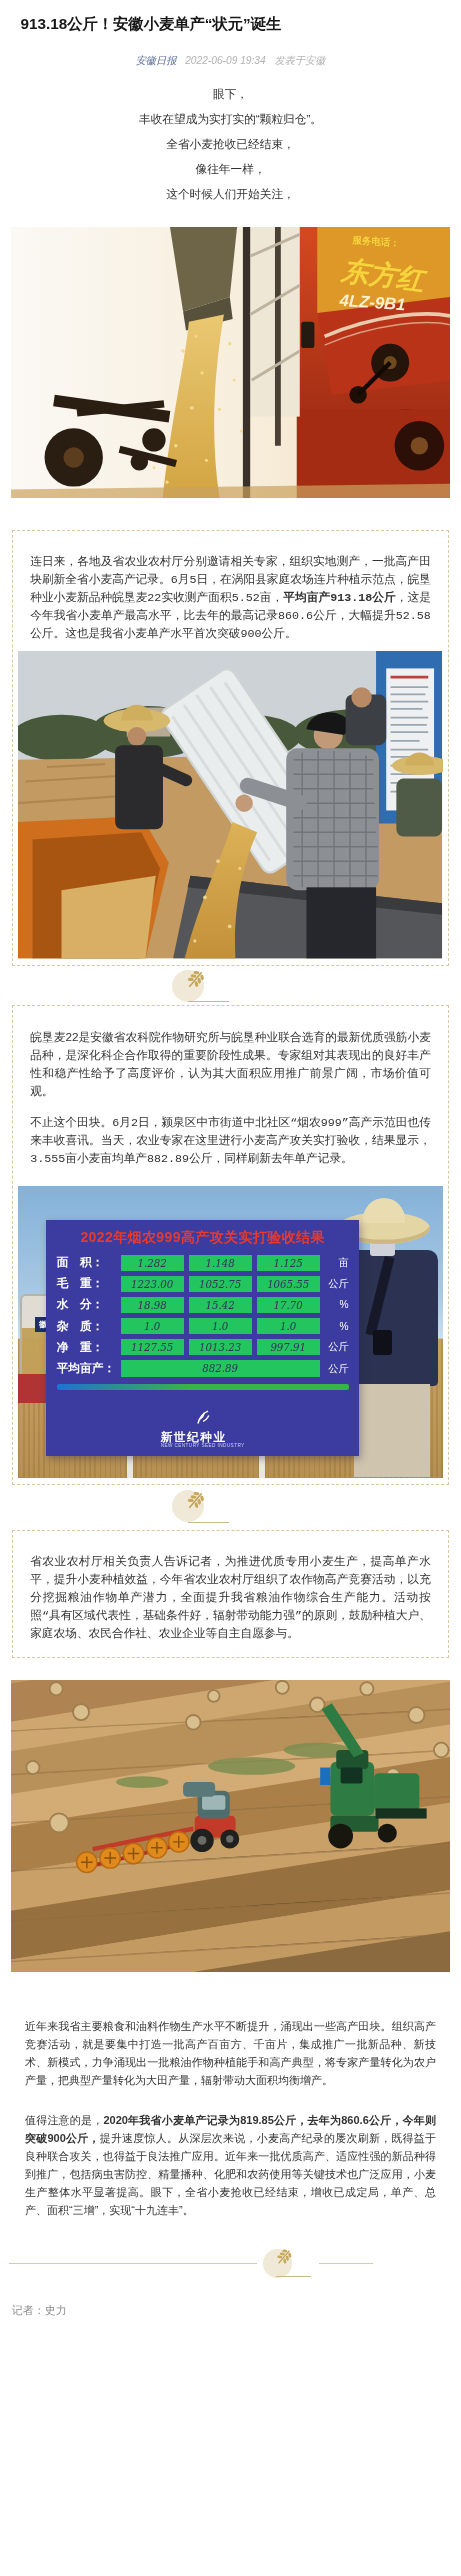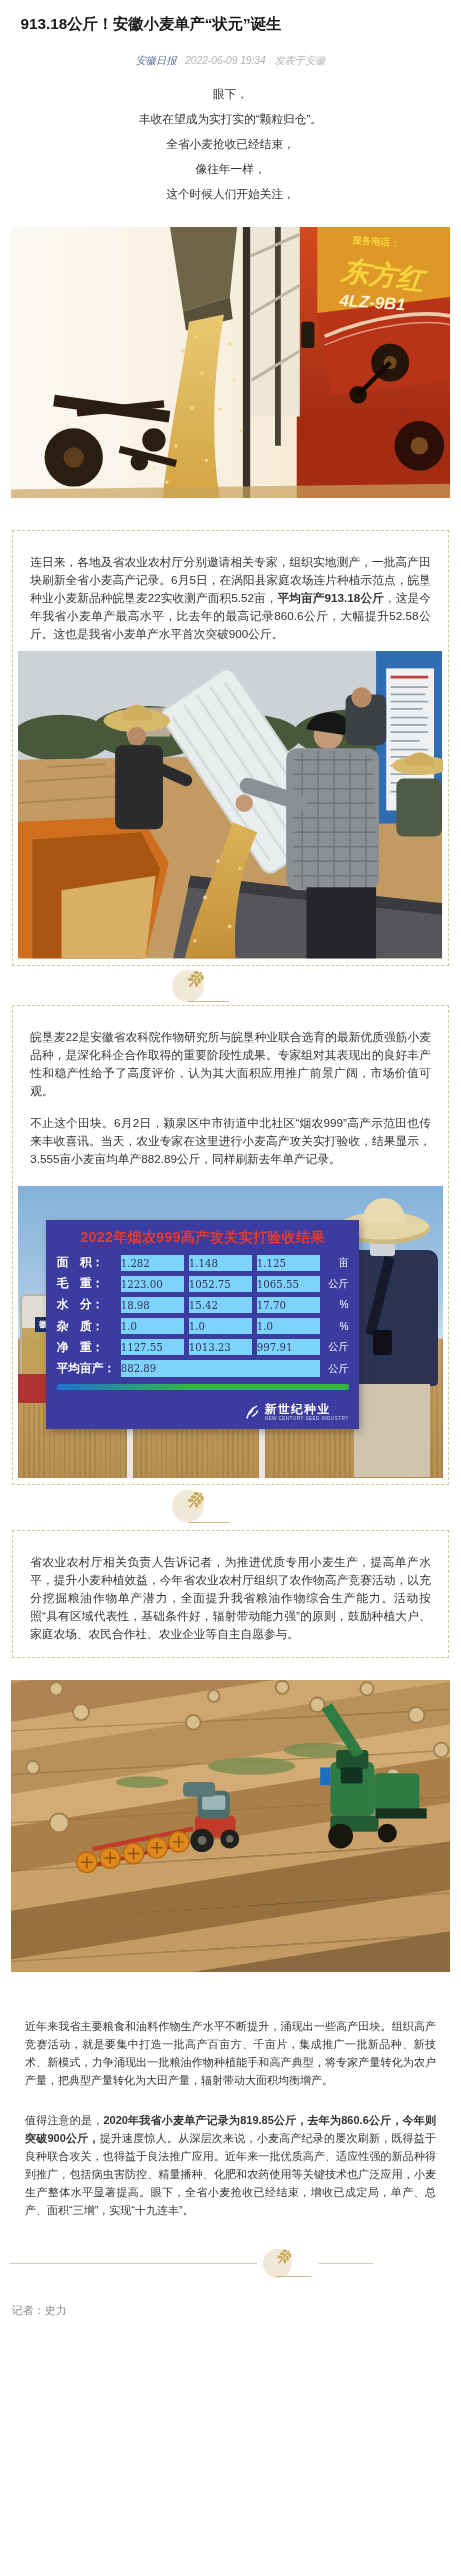--- a/index.html
+++ b/index.html
@@ -49,21 +49,21 @@
   .box-2{}
   .box-3{margin-top:7.3px;}
   .box-text{
     padding:16px 11.7px 8.8px;
     font-size:11.7px;
     line-height:18px;
     text-align:justify;
     color:#333;
   }
   .box-text p{margin:0 0 14.6px;}
-  .box-text p:last-child{margin-bottom:0;}
+  .box-text p:last-child{margin-bottom:0;font-family:Liberation Mono, monospace;}
   .box-photo svg{display:block;width:100%;height:auto;}
 
   .separator{
     display:flex;
     justify-content:center;
     height:32px;
     align-items:center;
   }
   .sep-1{margin:4.4px 0 2.9px;}
   .sep-2{margin:5.8px 0 4.4px;}
@@ -125,27 +125,27 @@
   }
   .sign-title{
     color:#e63a2d;font-weight:bold;font-size:14px;
     text-align:center;white-space:nowrap;margin-bottom:8px;
     letter-spacing:0.4px;
   }
   .srow{display:flex;align-items:center;margin-bottom:5.1px;}
   .slabel{width:64px;flex-shrink:0;color:#fff;font-weight:bold;font-size:11.7px;white-space:nowrap;}
   .sstrips{flex:1;display:flex;gap:5.1px;}
   .sval{
-    flex:1;background:#7dd3fc;color:#33335a;
-    font-family:"DejaVu Serif",serif;
-    font-size:10.2px;text-align:left;padding:2.9px 0 2.2px;
+    flex:1;background:#22c55e;color:#33335a;
+    font-family:"DejaVu Serif",serif;font-style:italic;
+    font-size:10.2px;text-align:center;padding:2.9px 0 2.2px;
   }
   .sunit{width:29px;flex-shrink:0;color:#fff;font-size:10.2px;text-align:right;}
   .ribbon{height:6.6px;margin-top:7.3px;background:linear-gradient(90deg,#1f72d2 0%,#35b449 45%,#35b449 100%);border-radius:2.2px;}
-  .sign-logo{display:flex;justify-content:flex-end;align-items:center;gap:5.1px;margin-top:13px;}
+  .sign-logo{display:flex;justify-content:space-between;align-items:center;gap:5.1px;margin-top:19px;flex-direction:column;}
   .logo-txt{display:flex;flex-direction:column;line-height:1.1;}
   .logo-cn{color:#fff;font-weight:bold;font-size:11.7px;letter-spacing:1.5px;}
   .logo-en{color:#cdd5f0;font-size:4.7px;letter-spacing:0.4px;}
   .leg{position:absolute;width:5.1px;height:53px;background:#e9e7e1;top:239px;box-shadow:0.7px 0.7px 1.5px rgba(0,0,0,.25);}
   .leg-1{left:109px;}
   .leg-2{left:241px;}
   .surveyor{position:absolute;right:0;top:7.3px;width:117px;height:285px;}
   .surveyor .hat-brim{position:absolute;right:13px;top:19px;width:93px;height:32px;background:#e4d5a5;border-radius:50%;box-shadow:inset 0 -4.4px 0 #cdb87f;}
   .surveyor .hat-dome{position:absolute;right:38px;top:4.4px;width:42px;height:25px;background:#e9dcb0;border-radius:21px 21px 0 0;}
   .surveyor .face{position:absolute;right:48px;top:44px;width:25px;height:19px;background:#cfd2d6;border-radius:2.9px;}

